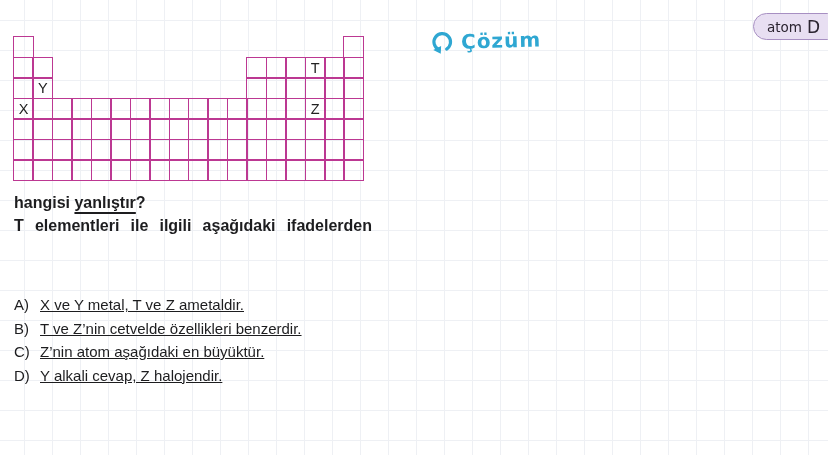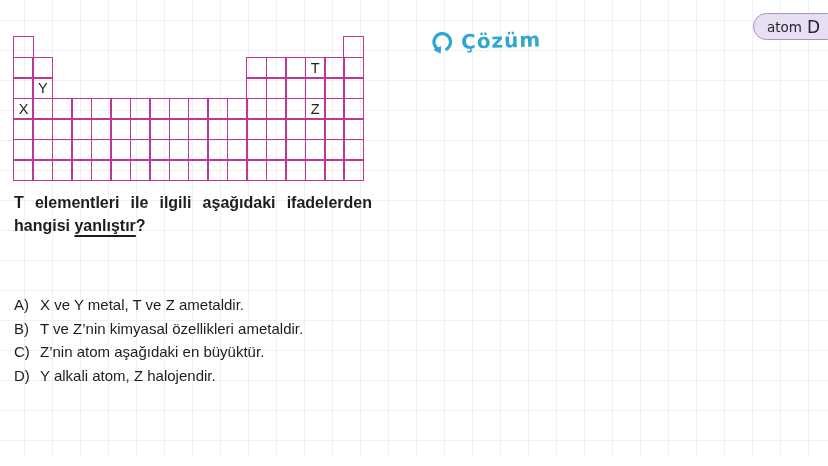--- a/index.html
+++ b/index.html
@@ -53,21 +53,21 @@
     text-decoration:underline;
     text-decoration-thickness:1.5px;
     text-underline-offset:3.5px;
   }
   .options{
     position:absolute;left:14px;top:293px;width:380px;
     font-size:15px;line-height:23.5px;z-index:1;
   }
   .option-row{display:flex;}
   .option-letter{width:26px;flex:0 0 26px;}
-  .option-text{flex:1;}
+  .option-text{flex:1;text-decoration:underline;}
   .solution-header{
     position:absolute;left:430px;top:28px;
     display:flex;align-items:center;gap:7px;
     color:var(--solution-accent);
     z-index:1;
     transform:rotate(-1.5deg);
   }
   .solution-label{
     font-family:"DejaVu Sans",sans-serif;
     font-size:20px;font-weight:bold;letter-spacing:1px;
@@ -183,40 +183,40 @@
     <div class="pcell" style="left: 291.6px; top: 123px; width: 20.94px; height: 22px;"></div>
     <div class="pcell" style="left: 311.04px; top: 123px; width: 20.94px; height: 22px;"></div>
     <div class="pcell" style="left: 330.48px; top: 123px; width: 20.94px; height: 22px;"></div>
     <div class="plabel" style="left: 19.44px; top: 41px; width: 20.94px; height: 22px;">Y</div>
     <div class="plabel" style="left: 0px; top: 61.5px; width: 20.94px; height: 22px;">X</div>
     <div class="plabel" style="left: 291.6px; top: 20.5px; width: 20.94px; height: 22px;">T</div>
     <div class="plabel" style="left: 291.6px; top: 61.5px; width: 20.94px; height: 22px;">Z</div>
   </div>
 
 <div class="question">
+  <div class="qline"><span>hangisi </span><span class="underlined">yanlıştır</span><span>?</span></div>
   <div class="qline j">T elementleri ile ilgili aşağıdaki ifadelerden</div>
-  <div class="qline"><span>hangisi </span><span class="underlined">yanlıştır</span><span>?</span></div>
 </div>
 
 <div class="options">
   <div class="option-row">
     <span class="option-letter">A)</span>
     <span class="option-text">X ve Y metal, T ve Z ametaldir.</span>
   </div>
   <div class="option-row">
     <span class="option-letter">B)</span>
-    <span class="option-text">T ve Z’nin kimyasal özellikleri ametaldir.</span>
+    <span class="option-text">T ve Z’nin cetvelde özellikleri benzerdir.</span>
   </div>
   <div class="option-row">
     <span class="option-letter">C)</span>
     <span class="option-text">Z’nin atom aşağıdaki en büyüktür.</span>
   </div>
   <div class="option-row">
     <span class="option-letter">D)</span>
-    <span class="option-text">Y alkali atom, Z halojendir.</span>
+    <span class="option-text">Y alkali cevap, Z halojendir.</span>
   </div>
 </div>
 
 <div class="solution-header">
   <svg width="24" height="25" viewBox="0 0 24 25">
     <path d="M8.4 20.2 A 8.3 8.3 0 1 1 16.4 20.0" fill="none" stroke="currentColor" stroke-width="3.2" stroke-linecap="round"></path>
     <path d="M11.0 16.9 L3.0 20.7 L10.4 24.6 Z" fill="currentColor"></path>
   </svg>
   <span class="solution-label">Çözüm</span>
 </div>

